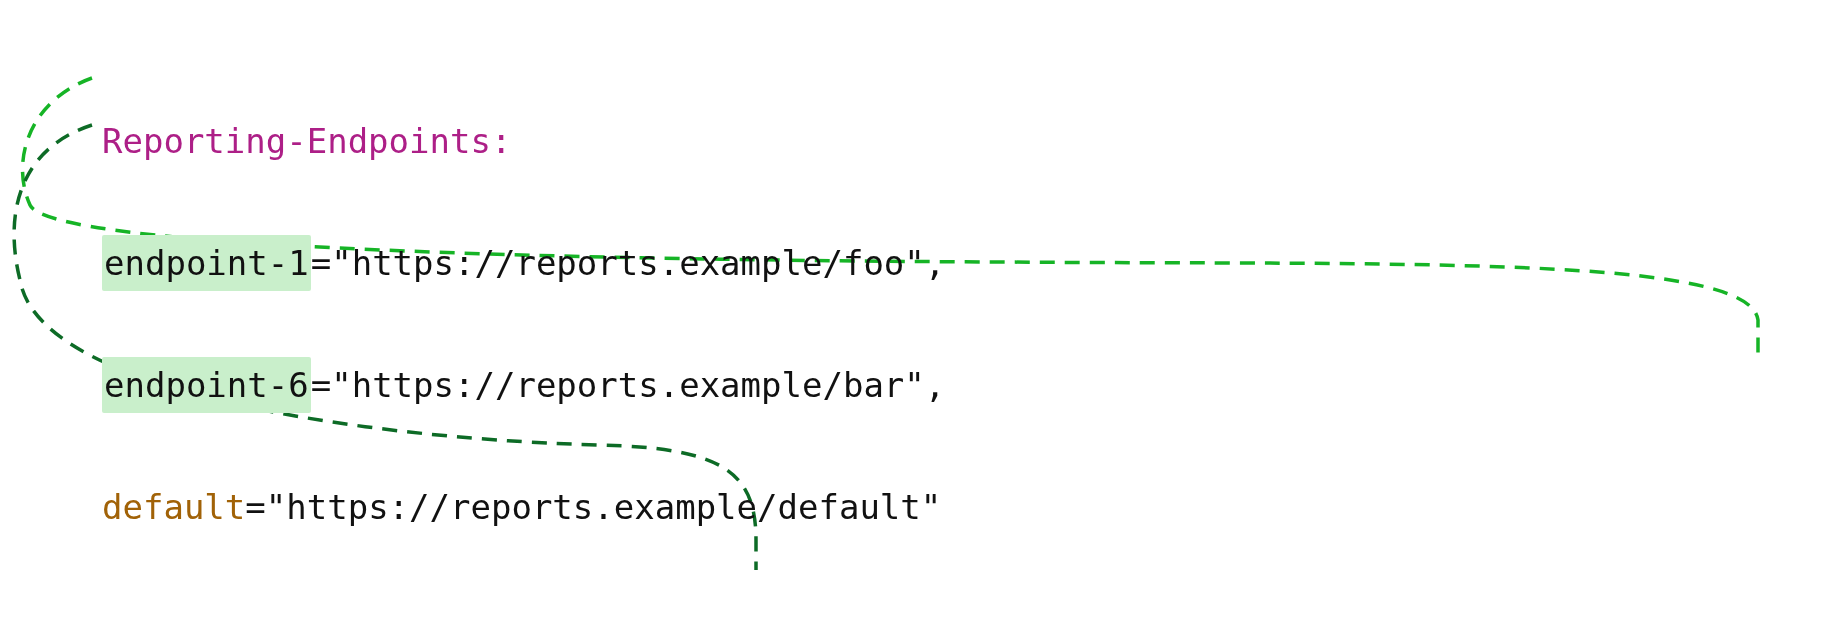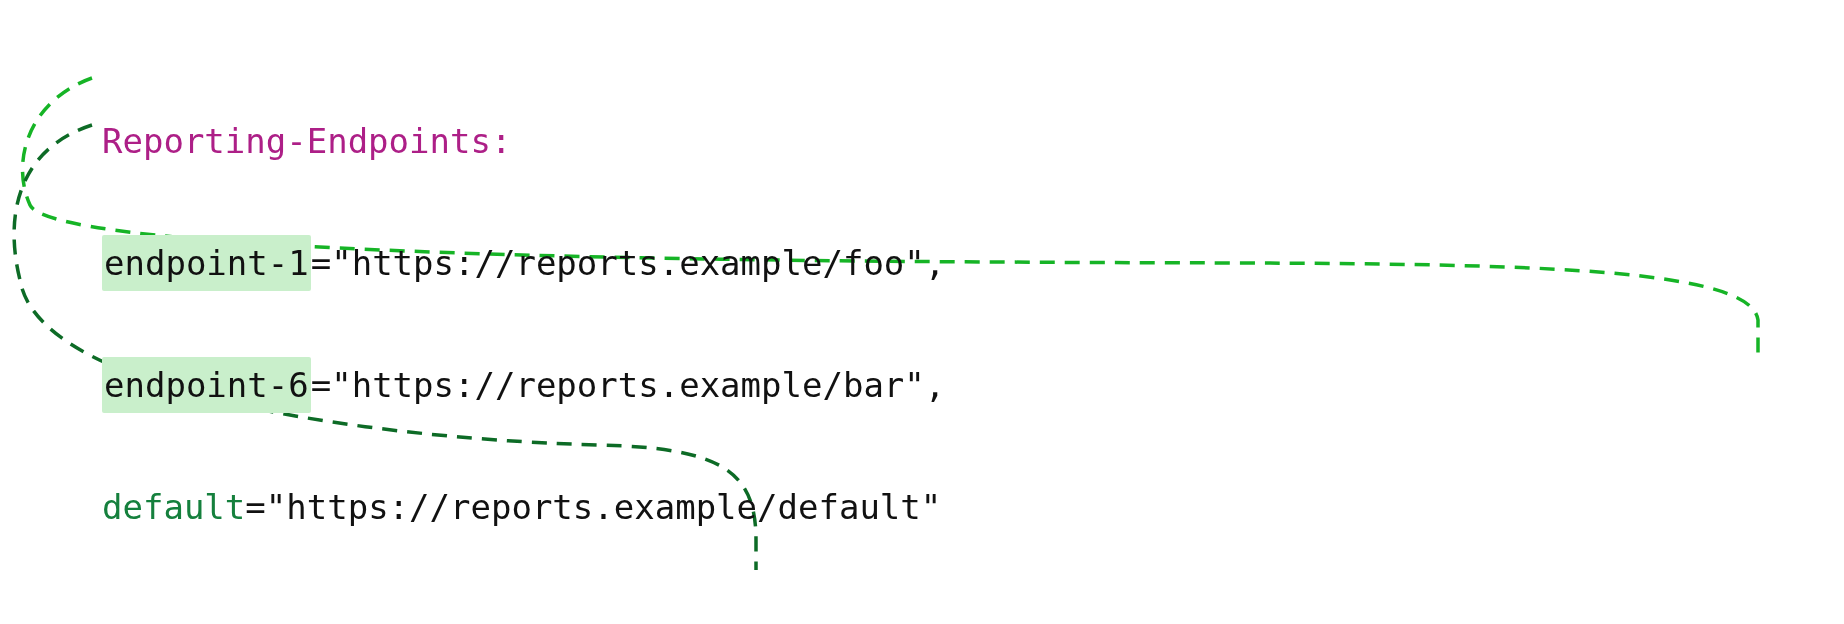--- a/index.html
+++ b/index.html
@@ -26,21 +26,21 @@
     pointer-events: none;
   }
   .code {
     position: absolute;
     left: 102px;
     top: 8px;
     white-space: pre;
   }
   .line { height: 46px; }
   .hdr { color: #AD1F87; }
-  .default-label { color: #15803d; }
+  .default-label { color: #a16207; }
   .hl {
     background: #C9EFCB;
     color: #111;
     border-radius: 2px;
     padding: 8px 2px;
   }
   .plain { color: #111; }
 </style>
 </head>
 <body>

